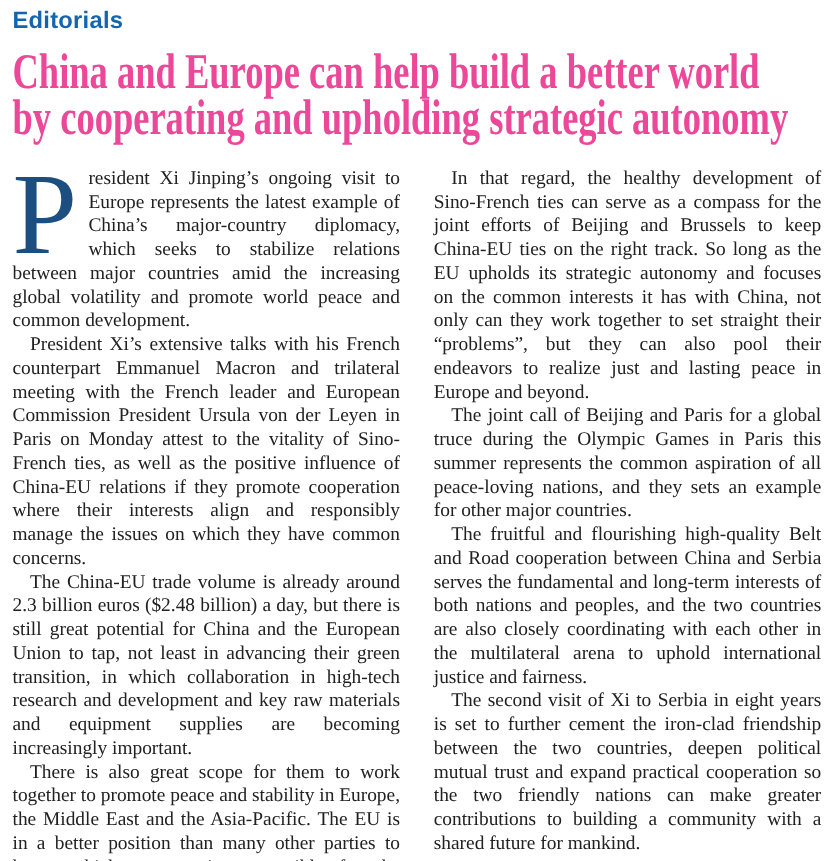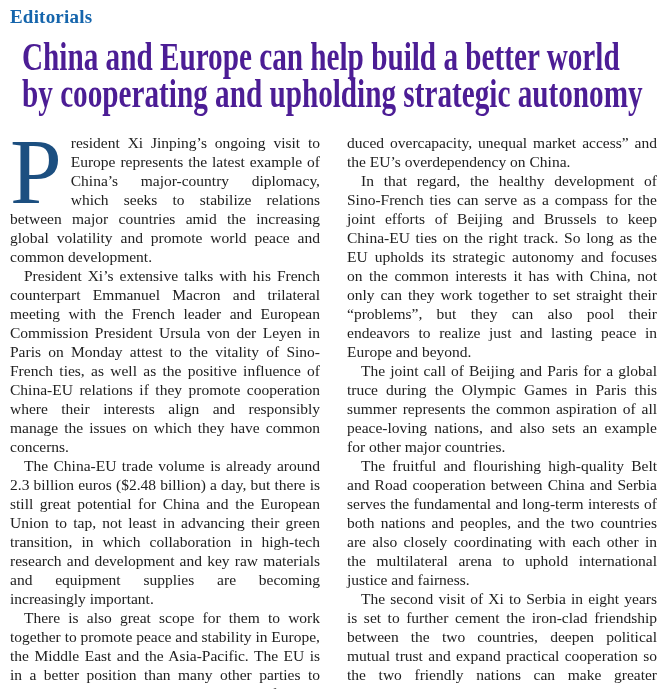--- a/index.html
+++ b/index.html
@@ -10,31 +10,31 @@
   }
   body { overflow-x: hidden; }
   .page {
     width: 668px;
     height: 689px;
     box-sizing: border-box;
     padding: 6px 11px 0 10px;
     background: #ffffff;
   }
   .kicker {
-    font-family: Liberation Serif, serif;
+    font-family: Liberation Sans, sans-serif;
     font-weight: 700;
     font-size: 19px;
     line-height: 21px;
     color: #1565ac;
     letter-spacing: 0.2px;
   }
   .headline {
-    margin: 11px 0 0 12px;
+    margin: 11px 0 0 0;
     padding: 0;
-    color: #4c1d95;
+    color: #ec4899;
   }
   .hl-line {
     display: block;
     white-space: nowrap;
     font-family: "Liberation Serif", serif;
     font-weight: 700;
     font-size: 40px;
     line-height: 37px;
     transform: scaleX(0.73);
     transform-origin: 0 50%;
@@ -86,20 +86,19 @@
   </h1>
 
   <div class="columns">
     <div class="col" id="col-left">
         <p class="para first"><span class="dropcap">P</span>resident Xi Jinping’s ongoing visit to Europe represents the latest example of China’s major-country diplomacy, which seeks to stabilize relations between major countries amid the increasing global volatility and promote world peace and common development.</p>
         <p class="para">President Xi’s extensive talks with his French counterpart Emmanuel Macron and trilateral meeting with the French leader and European Commission President Ursula von der Leyen in Paris on Monday attest to the vitality of Sino-French ties, as well as the positive influence of China-EU relations if they promote cooperation where their interests align and responsibly manage the issues on which they have common concerns.</p>
         <p class="para">The China-EU trade volume is already around 2.3 billion euros ($2.48 billion) a day, but there is still great potential for China and the European Union to tap, not least in advancing their green transition, in which collaboration in high-tech research and development and key raw materials and equipment supplies are becoming increasingly important.</p>
         <p class="para">There is also great scope for them to work together to promote peace and stability in Europe, the Middle East and the Asia-Pacific. The EU is in a better position than many other parties to know which country is responsible for the security ssues in the aforementioned three regions, as well as which country, if not the same one, should be blamed for manufacturing the concerns Von der Leyen highlighted, of China’s supposed “State-in-</p>
       </div>
     <div class="col" id="col-right">
-        <p class="para continuation">duced overcapacity, unequal market access” and the EU’s overdependency on China.</p>
         <p class="para">In that regard, the healthy development of Sino-French ties can serve as a compass for the joint efforts of Beijing and Brussels to keep China-EU ties on the right track. So long as the EU upholds its strategic autonomy and focuses on the common interests it has with China, not only can they work together to set straight their “problems”, but they can also pool their endeavors to realize just and lasting peace in Europe and beyond.</p>
-        <p class="para">The joint call of Beijing and Paris for a global truce during the Olympic Games in Paris this summer represents the common aspiration of all peace-loving nations, and also sets an example for other major countries.</p>
+        <p class="para">The joint call of Beijing and Paris for a global truce during the Olympic Games in Paris this summer represents the common aspiration of all peace-loving nations, and they sets an example for other major countries.</p>
         <p class="para">The fruitful and flourishing high-quality Belt and Road cooperation between China and Serbia serves the fundamental and long-term interests of both nations and peoples, and the two countries are also closely coordinating with each other in the multilateral arena to uphold international justice and fairness.</p>
         <p class="para">The second visit of Xi to Serbia in eight years is set to further cement the iron-clad friendship between the two countries, deepen political mutual trust and expand practical cooperation so the two friendly nations can make greater contributions to building a community with a shared future for mankind.</p>
       </div>
   </div>
 </div>
 
 </body></html>

